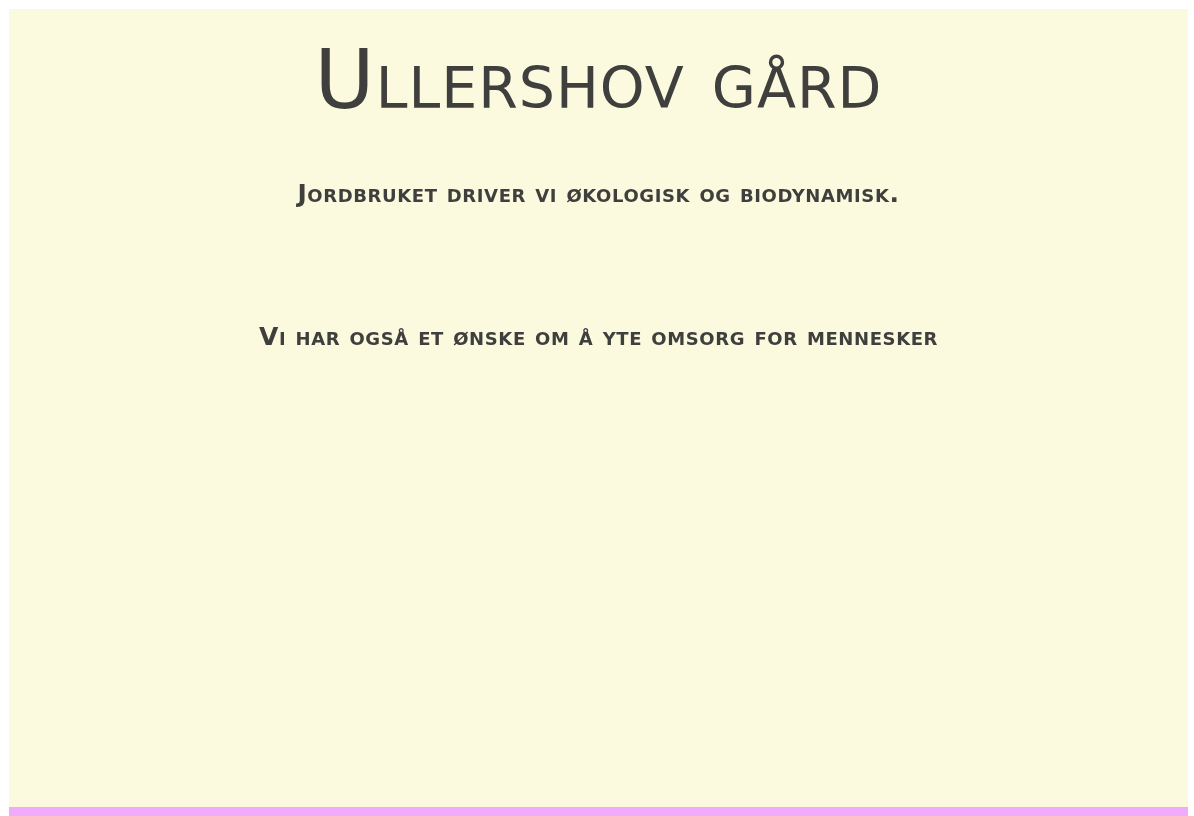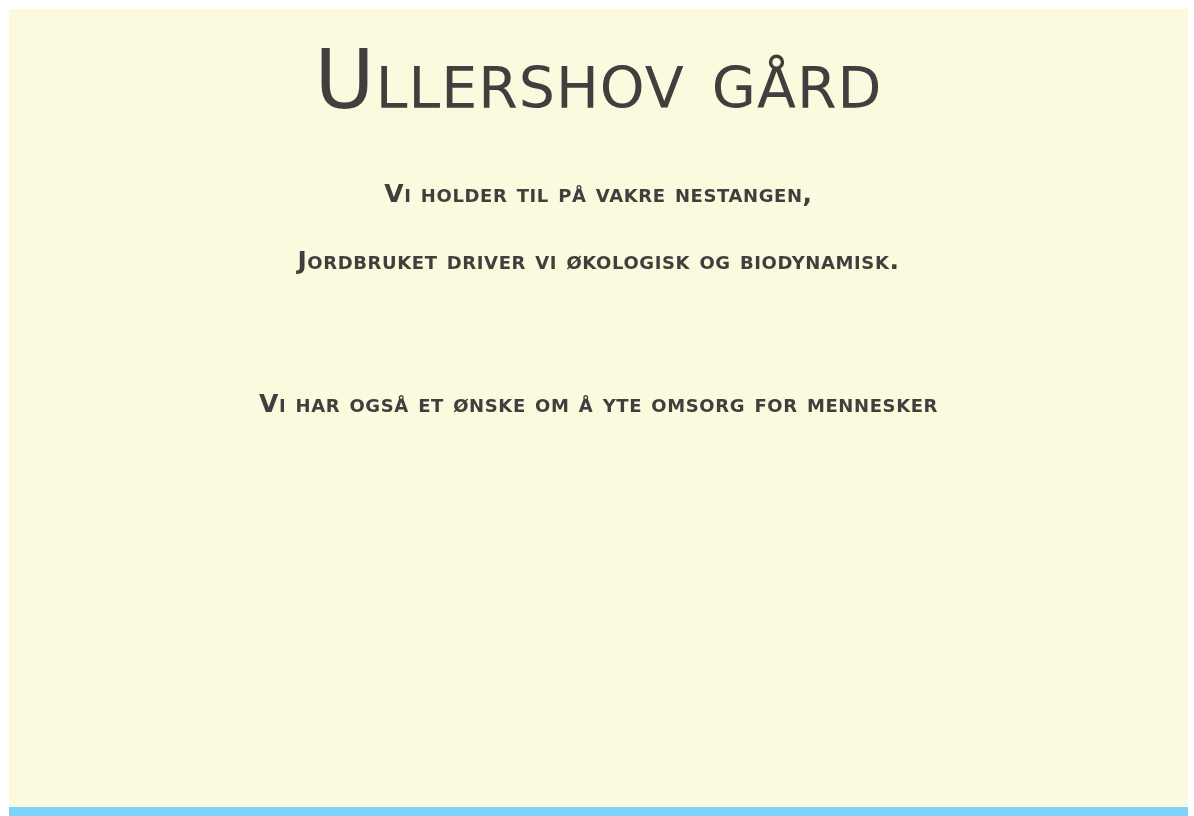--- a/index.html
+++ b/index.html
@@ -10,21 +10,21 @@
     width: 1194px;
     height: 816px;
     background: #ffffff;
     font-family: "DejaVu Sans", sans-serif;
     overflow: hidden;
   }
   #page {
     position: relative;
     width: 1194px;
     height: 816px;
-    background: #7dd3fc;
+    background: #f0abfc;
     box-sizing: border-box;
   }
   .left-edge {
     position: absolute;
     left: 0;
     top: 0;
     width: 9px;
     height: 816px;
     background: #ffffff;
   }
@@ -110,21 +110,20 @@
   <div class="top-edge"></div>
   <div class="left-edge"></div>
   <div class="right-edge"></div>
 
   <div class="canvas">
     <div class="content">
 
       <h1 class="site-title">Ullershov gård</h1>
 
       <div class="para-block">
-        <p class="para first-cap">Vi holder til på vakre Nestangen,</p>
         <p class="para first-cap">Jordbruket driver vi økologisk og biodynamisk.</p>
       </div>
 
       <div class="spacer"></div>
 
       <div class="para-block-2">
         <p class="para first-cap">Vi har også et ønske om å yte omsorg for mennesker</p>
       </div>
 
     </div>

